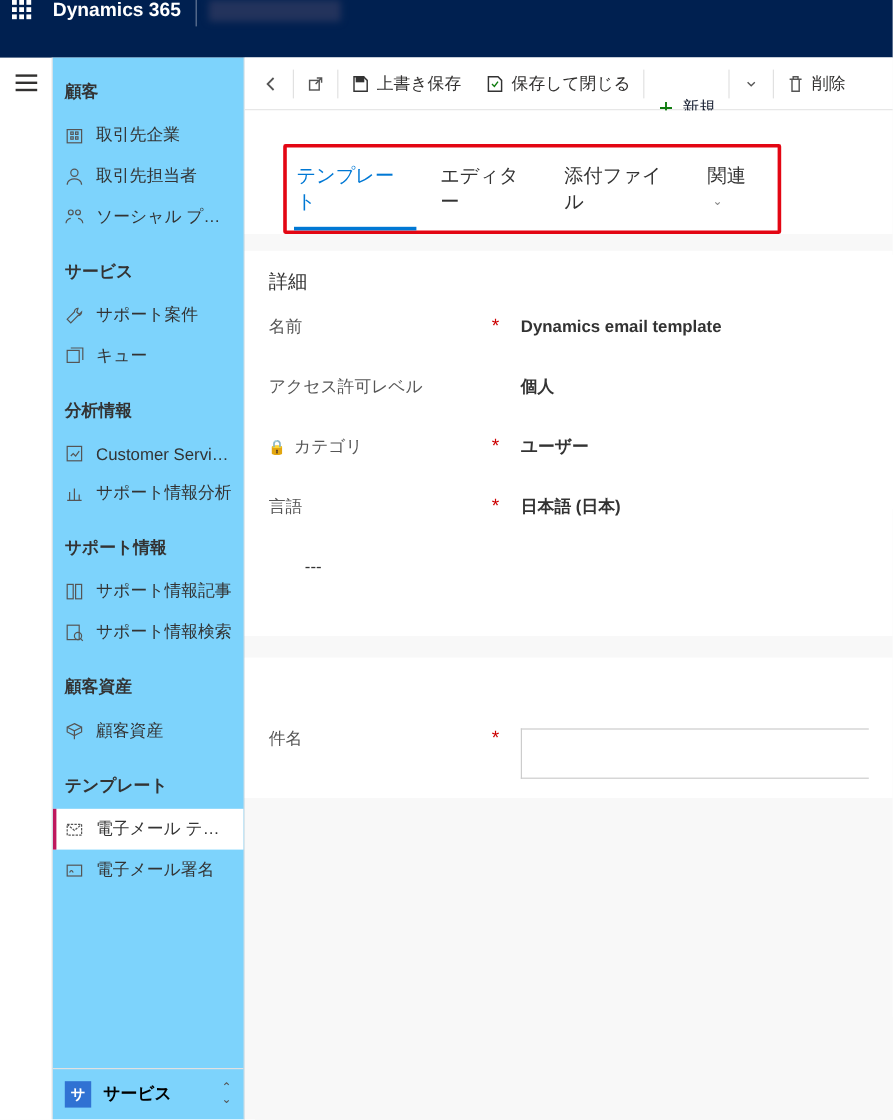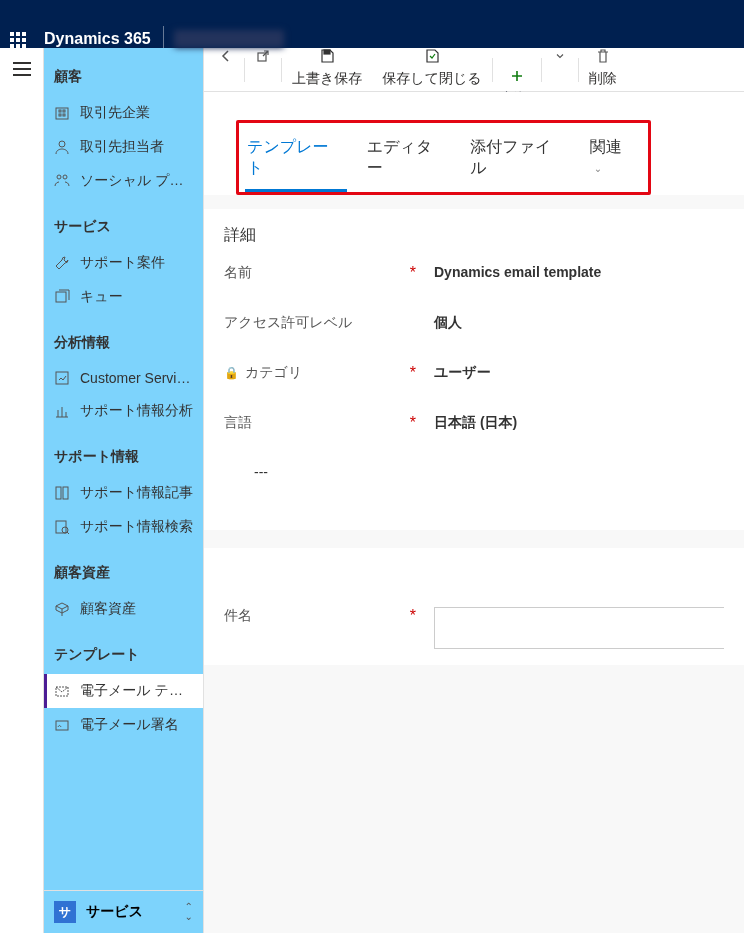--- a/index.html
+++ b/index.html
@@ -1,46 +1,46 @@
 <!DOCTYPE html>
 <html><head>
   <meta charset="utf-8">
   <style>
     * { box-sizing: border-box; margin: 0; padding: 0; font-family: "Segoe UI", "Meiryo UI", sans-serif; }
     html, body { height: 933px; width: 744px; overflow: hidden; background: #fff; }
 
-    .topbar { background: #002050; color: #fff; height: 48px; display: flex; align-items: flex-end; padding: 0 10px; }
+    .topbar { background: #002050; color: #fff; height: 48px; display: flex; align-items: flex-start; padding: 0 10px; }
     .waffle { display: grid; grid-template-columns: repeat(3, 4px); grid-template-rows: repeat(3, 4px); gap: 2px; margin-right: 18px; }
     .waffle span { width: 4px; height: 4px; background: #fff; }
     .brand { font-weight: 600; font-size: 16px; margin-right: 12px; }
     .brand-sep { width: 1px; height: 22px; background: rgba(255,255,255,0.4); margin-right: 10px; }
     .brand-blur { width: 110px; height: 18px; background: #23335c; filter: blur(3px); border-radius: 2px; }
 
     .shell { display: flex; height: calc(933px - 48px); }
 
     .leftcol { width: 44px; border-right: 1px solid #e1e1e1; display: flex; flex-direction: column; align-items: center; padding-top: 14px; }
     .hamburger { display: flex; flex-direction: column; gap: 4px; }
     .hamburger span { width: 18px; height: 2px; background: #323130; }
 
     .nav { width: 160px; background: #7dd3fc; border-right: 1px solid #e1e1e1; overflow-y: auto; display: flex; flex-direction: column; }
     .nav-group-title { font-weight: 600; color: #333; padding: 20px 10px 10px 10px; font-size: 14px; }
     .nav-item { display: flex; align-items: center; gap: 10px; padding: 8px 10px; font-size: 14px; color: #333; white-space: nowrap; overflow: hidden; text-overflow: ellipsis; }
-    .nav-item.selected { background: #fff; border-left: 3px solid #4c1d95; padding-left: 7px; }
+    .nav-item.selected { background: #fff; border-left: 3px solid #be185d; padding-left: 7px; }
     .nav-item .ico { width: 16px; height: 16px; flex-shrink: 0; display: inline-flex; align-items: center; justify-content: center; }
     .nav-item .label { overflow: hidden; text-overflow: ellipsis; }
 
     .nav-bottom { margin-top: auto; border-top: 1px solid #e1e1e1; display: flex; align-items: center; padding: 10px 10px; gap: 10px; }
     .svc-badge { width: 22px; height: 22px; background: #3072d3; color: #fff; display: flex; align-items: center; justify-content: center; font-size: 12px; font-weight: 600; }
     .svc-label { font-weight: 600; font-size: 14px; flex: 1; }
     .svc-chevron { font-size: 10px; color: #555; line-height: 1; }
 
     .main { flex: 1; display: flex; flex-direction: column; background: #f8f8f8; }
 
     .cmdbar { height: 44px; background: #fff; border-bottom: 1px solid #e1e1e1; display: flex; align-items: center; padding: 0 4px; }
-    .cmd { display: flex; align-items: center; gap: 6px; padding: 0 10px; height: 100%; font-size: 14px; color: #323130; flex-direction: column; }
+    .cmd { display: flex; align-items: center; gap: 6px; padding: 0 10px; height: 100%; font-size: 14px; color: #323130; }
     .cmd.green { color: #0f172a; margin-top: 40px; }
     .cmd .cico { width: 16px; height: 16px; display: inline-flex; align-items: center; justify-content: center; }
     .vsep { width: 1px; height: 24px; background: #e1e1e1; }
 
     .record-head { background: #fff; padding: 16px 20px 0 20px; }
     .record-head-row { display: flex; gap: 14px; align-items: flex-start; }
     .avatar { width: 46px; height: 46px; border-radius: 50%; background: radial-gradient(circle at 35% 35%, #d9373a 0%, #b92f2c 30%, #fff 65%); filter: blur(4px); }
     .title-blur { width: 290px; height: 24px; background: #ccc; filter: blur(4px); border-radius: 2px; margin-top: 2px; }
     .subtitle { font-size: 14px; color: #333; margin-top: 6px; }
 

